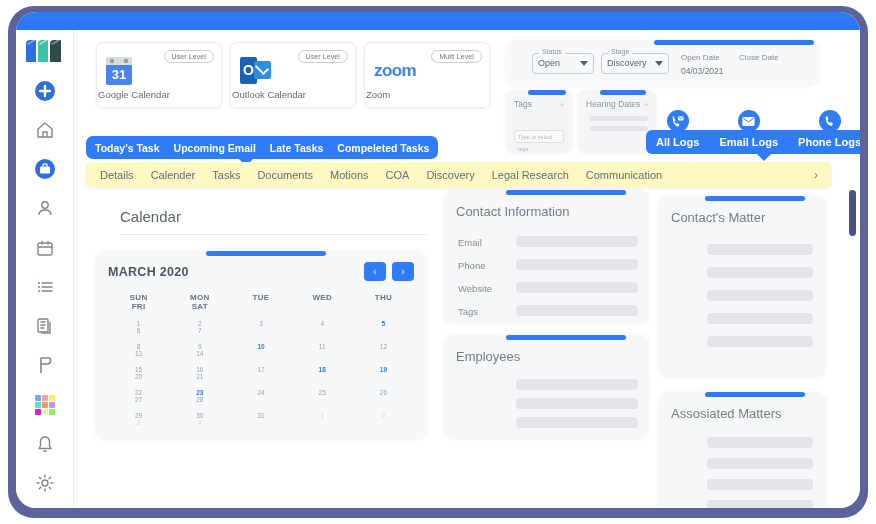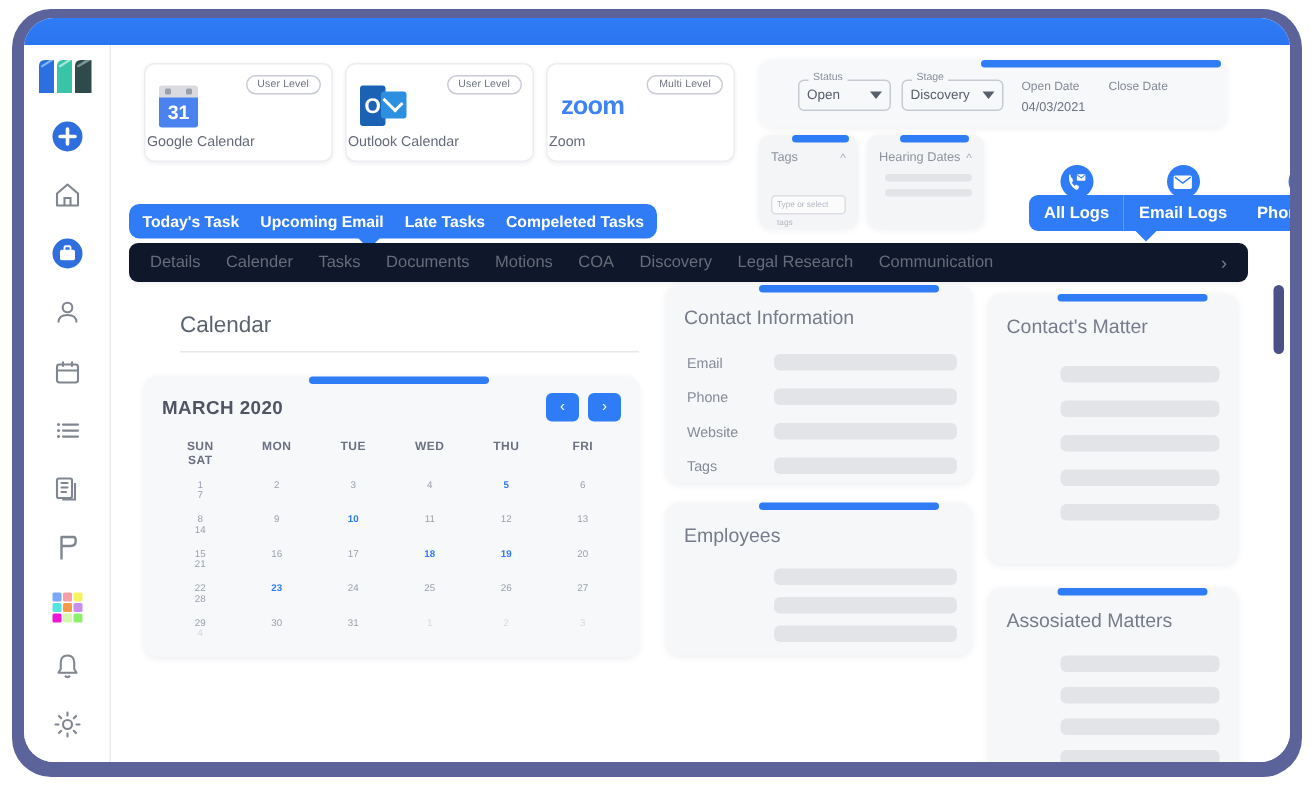--- a/index.html
+++ b/index.html
@@ -116,21 +116,21 @@
     font-size:5.5px; color:#b3b7c0; padding-left:3px; line-height:12px;
   }
 
   
   .logs { position: absolute; left: 572px; top: 100px; display:flex; }
   .log-btn {
     position: relative; background:#2f7cf6; color:#fff;
     font-size:11px; font-weight:bold; height:24px; line-height:24px;
     padding:0 10px; white-space:nowrap;
   }
-  .log-btn:first-child { border-radius:6px 0 0 6px;margin-left:40px; }
+  .log-btn:first-child { border-radius:6px 0 0 6px; }
   .log-btn:last-child { border-radius:0 6px 6px 0; }
   .log-ico {
     position:absolute; left:50%; top:-20px; transform:translateX(-50%);
     width:22px; height:22px; border-radius:50%; background:#2f7cf6;
     display:flex; align-items:center; justify-content:center;
   }
   .logs-arrow {
     position:absolute; left:110px; bottom:-7px; width:0;height:0;
     border-left:8px solid transparent;border-right:8px solid transparent;border-top:8px solid #2f7cf6;
   }
@@ -143,21 +143,21 @@
   }
   .task-tab { color:#fff; font-size:10.5px; font-weight:bold; white-space:nowrap; }
   .tt-arrow {
     position:absolute; left:152px; bottom:-7px; width:0;height:0;
     border-left:8px solid transparent;border-right:8px solid transparent;border-top:8px solid #2f7cf6;
   }
 
   
   .nav-tabs {
     position: absolute; left: 12px; top: 132px; right: 28px; height: 26px;
-    background:#0f172a; border-radius:6px;
+    background:#fef9c3; border-radius:6px;
     display:flex; align-items:center; padding:0 14px; gap:17px;
     box-shadow: 0 1px 2px rgba(30,40,80,.05);
   }
   .nav-tab { font-size:11px; color:#666c79; white-space:nowrap; }
   .nav-next { margin-left:auto; font-size:12px; color:#7c828f; }
 
   
   .scrollbar { position:absolute; right:4px; top:160px; width:7px; bottom:14px; }
   .scroll-thumb { position:absolute; top:0; width:7px; height:46px; background:#4b5086; border-radius:4px; }
 
@@ -168,21 +168,21 @@
     margin-top:16px; background:#f7f8fa; border-radius:9px;
     box-shadow:0 1px 5px rgba(30,40,80,.08); padding:14px 12px 12px;
     position:relative;
   }
   .cal-title { font-size:12.5px; font-weight:bold; color:#4f5562; letter-spacing:.3px; }
   .cal-nav { position:absolute; right:12px; top:11px; display:flex; gap:6px; }
   .cal-btn {
     width:22px; height:19px; background:#2f7cf6; border-radius:4px;
     color:#fff; font-size:10px; text-align:center; line-height:19px;
   }
-  .dow-row, .d-row { display:grid; grid-template-columns:repeat(6,1fr); }
+  .dow-row, .d-row { display:grid; grid-template-columns:repeat(5,1fr); }
   .dow-row { margin-top:14px; }
   .dow { font-size:8px; font-weight:bold; color:#6b7180; text-align:center; letter-spacing:.3px; }
   .d-row { margin-top:9px; }
   .day { font-size:6.5px; color:#9aa0ab; text-align:center; }
   .day.hl { color:#2f7cf6; font-weight:bold; }
   .day.out { color:#d6d9de; }
 
   
   .panel {
     position:absolute; background:#f6f7f9; border-radius:9px;

